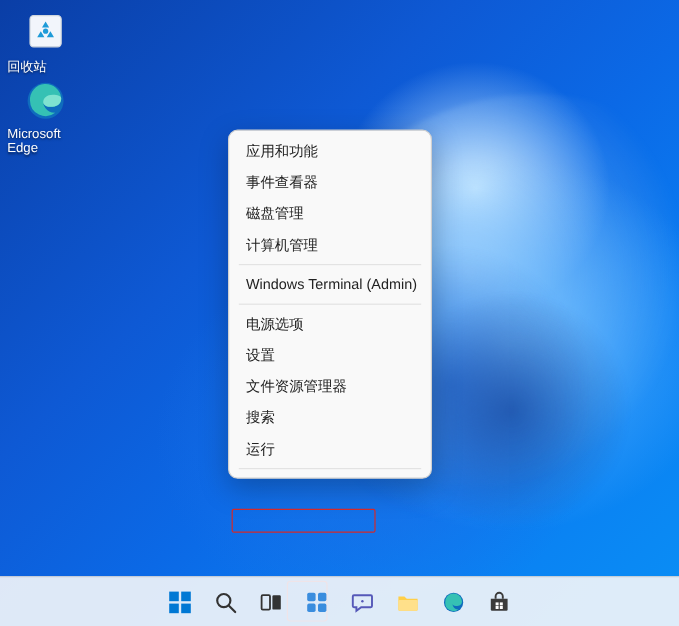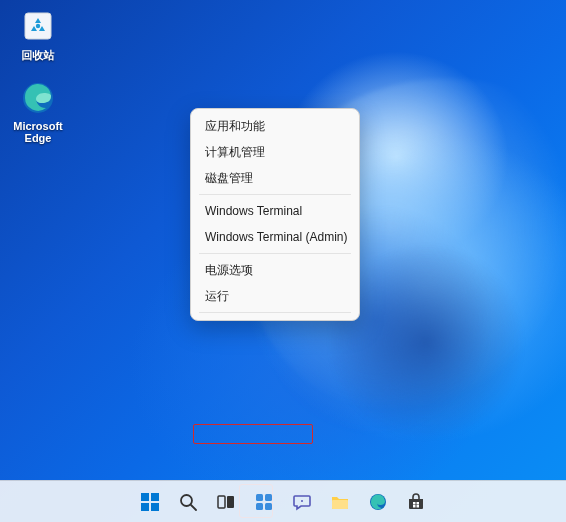--- a/index.html
+++ b/index.html
@@ -12,24 +12,24 @@
         radial-gradient(ellipse 260px 220px at 55% 70%, #1a6fe6 0%, rgba(26,111,230,0) 70%),
         radial-gradient(ellipse 160px 150px at 70% 30%, #c9e7ff 0%, rgba(201,231,255,0) 70%),
         linear-gradient(135deg, #0a3ea6 0%, #0e59d4 35%, #0b69e6 55%, #0a7df2 75%, #0a8ff5 100%);
     }
     
     .swirl { position:absolute; border-radius:50%; filter: blur(2px); opacity:0.55; }
     .swirl.a { width:380px; height:340px; right:-60px; top:80px; background: radial-gradient(circle at 40% 40%, #bfe4ff 0%, rgba(191,228,255,0) 60%); transform: rotate(-15deg); }
     .swirl.b { width:260px; height:240px; right:60px; top:200px; background: radial-gradient(circle at 50% 50%, #1456c9 0%, rgba(20,86,201,0) 65%); }
     .swirl.c { width:200px; height:200px; right:40px; bottom:80px; background: radial-gradient(circle at 50% 50%, #0a2f85 0%, rgba(10,47,133,0) 70%); }
 
-    .desktop-icon { position:absolute; width:64px; text-align:center; color:#fff; font-size:11px; text-shadow:0 1px 2px rgba(0,0,0,0.6); cursor:default;font-weight:bold; }
+    .desktop-icon { position:absolute; width:64px; text-align:left; color:#fff; font-size:11px; text-shadow:0 1px 2px rgba(0,0,0,0.6); cursor:default; }
     .desktop-icon .glyph { width:40px; height:40px; margin:0 auto 2px; display:flex; align-items:center; justify-content:center; }
     .icon-recycle { left:6px; top:6px; }
-    .icon-edge    { left:6px; top:78px; }
+    .icon-edge    { left:6px; top:64px; }
 
     .context-menu {
       position:absolute; left:190px; top:108px; width:170px;
       background:#f9f9f9; border:1px solid #d0d0d0; border-radius:8px;
       box-shadow:0 8px 24px rgba(0,0,0,0.25);
       padding:4px 0; font-size:12px; color:#222;
     }
     .menu-item {
       padding:4px 14px; line-height:18px; white-space:nowrap;
       display:flex; align-items:center; justify-content:space-between;
@@ -82,35 +82,44 @@
       </svg>
     </div>
     <div>Microsoft Edge</div>
   </div>
 
   <div class="context-menu">
     <div class="menu-item">
         <span>应用和功能</span>
       </div>
     <div class="menu-item">
-        <span>计算机管理</span>
+        <span>事件查看器</span>
       </div>
     <div class="menu-item">
         <span>磁盘管理</span>
       </div>
+    <div class="menu-item">
+        <span>计算机管理</span>
+      </div>
     <div class="menu-sep"></div>
-    <div class="menu-item">
-        <span>Windows Terminal</span>
-      </div>
     <div class="menu-item">
         <span>Windows Terminal (Admin)</span>
       </div>
     <div class="menu-sep"></div>
     <div class="menu-item">
         <span>电源选项</span>
+      </div>
+    <div class="menu-item">
+        <span>设置</span>
+      </div>
+    <div class="menu-item">
+        <span>文件资源管理器</span>
+      </div>
+    <div class="menu-item">
+        <span>搜索</span>
       </div>
     <div class="menu-item highlight">
         <span>运行</span>
       </div>
     <div class="menu-sep"></div>
 
   </div>
 
   <div class="hl-box"></div>
   <div class="hl-box2"></div>

